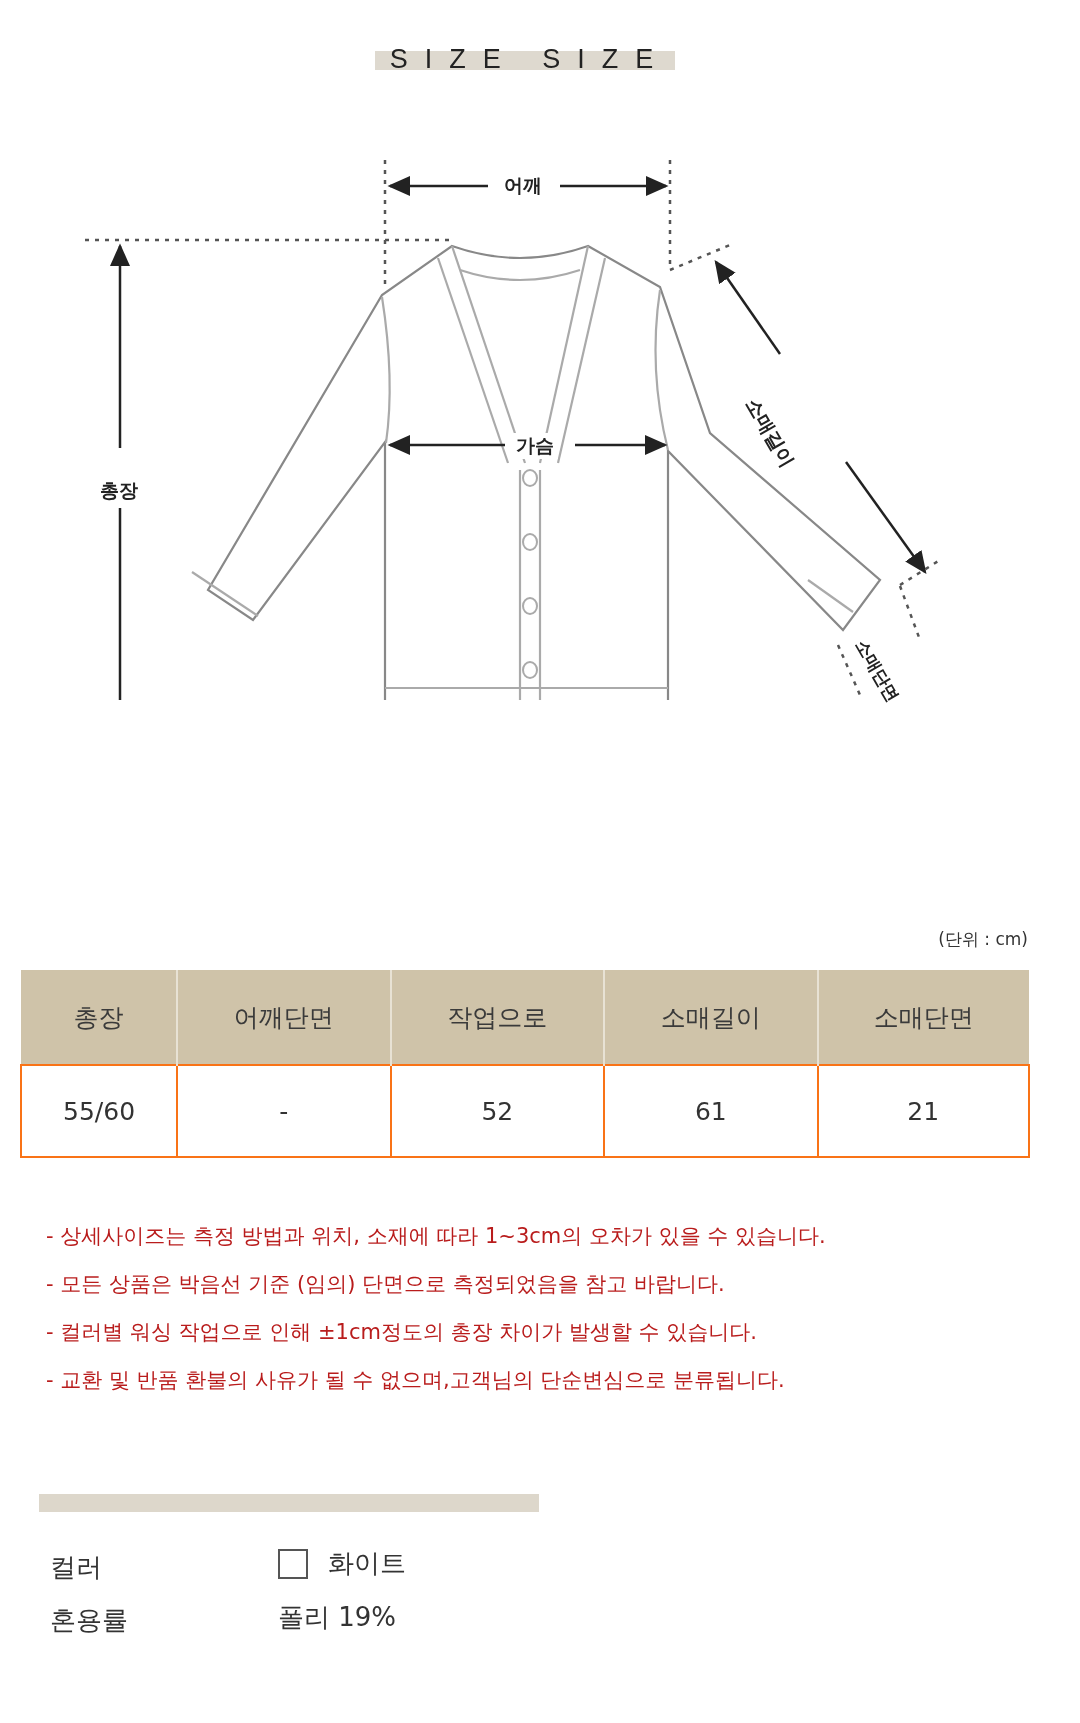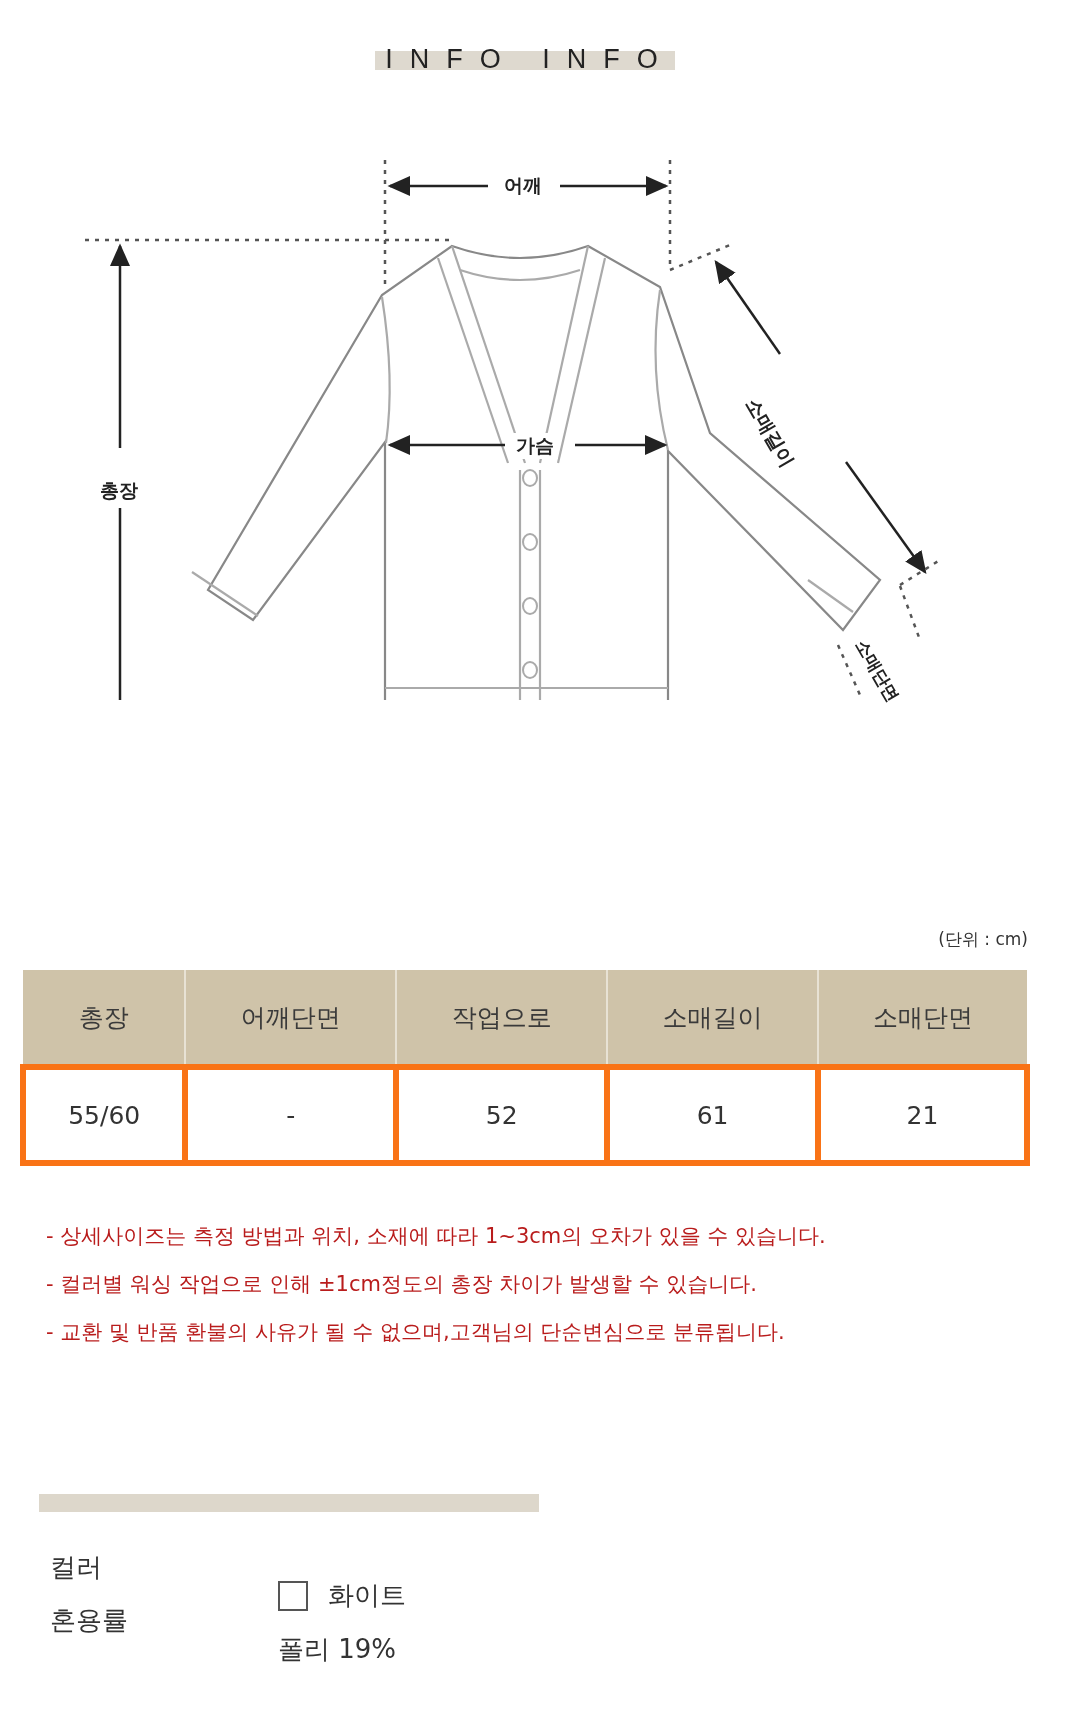--- a/index.html
+++ b/index.html
@@ -10,37 +10,37 @@
     .title-text { position: absolute; left: 0; top: 0; width: 300px; text-align: center;
                   font-family: "Liberation Sans", sans-serif; font-size: 27px; letter-spacing: 17px;
                   color: #222; line-height: 34px; padding-left: 10px; box-sizing: border-box; }
     svg.diagram { position: absolute; left: 0; top: 140px; }
     .lbl { position: absolute; font-weight: bold; font-size: 19px; color: #222; background: #fff; padding: 0 4px; }
     .unit { position: absolute; right: 52px; top: 928px; font-size: 17px; color: #333; }
     table.size { position: absolute; left: 20px; top: 970px; width: 1010px; border-collapse: collapse; }
     table.size th { background: #cfc3a9; height: 92px; font-size: 25px; font-weight: normal; color: #3a3a3a;
                     border-right: 2px solid #e8e2d4; }
     table.size td { height: 88px; font-size: 25px; text-align: center; color: #333;
-                    border: 6px solid #f97316; }
+                    border: 2px solid #f97316; }
     table.size th:last-child { border-right: none; }
     .notes { position: absolute; left: 46px; top: 1212px; font-size: 21px; color: #b91c1c; line-height: 48px; }
     .notes div { white-space: nowrap; }
     .sub-wrap { position: absolute; left: 39px; top: 1468px; width: 500px; height: 40px; }
     .sub-bar { position: absolute; left: 0; top: 26px; width: 500px; height: 18px; background: #ddd7cb; }
     .sub-text { position: absolute; left: 18px; top: 0; font-size: 22px; font-weight: bold; color: #222; line-height: 40px; }
     .spec-row { position: absolute; left: 50px; font-size: 26px; color: #333; }
-    .spec-val { position: absolute; left: 278px; font-size: 26px; color: #333; display: flex; align-items: center; margin-top: 32px; }
+    .spec-val { position: absolute; left: 278px; font-size: 26px; color: #333; display: flex; align-items: center; }
     .swatch { display: inline-block; width: 30px; height: 30px; border: 2px solid #555; margin-right: 20px; box-sizing: border-box; }
   </style>
 </head>
 <body>
 
 <div class="title-wrap">
   <div class="title-bar"></div>
-  <div class="title-text">INFO INFO</div>
+  <div class="title-text">SIZE SIZE</div>
 </div>
 
 <svg class="diagram" width="1080" height="560" viewBox="0 140 1080 560">
   <defs>
     <marker id="ah" markerWidth="10" markerHeight="10" refX="8" refY="5" orient="auto">
       <path d="M0,1 L9,5 L0,9 z" fill="#222"></path>
     </marker>
   </defs>
 
   <g stroke="#555" stroke-width="2.5" stroke-dasharray="4,6" fill="none">
@@ -119,20 +119,21 @@
       <td>-</td>
       <td>52</td>
       <td>61</td>
       <td>21</td>
     </tr>
   </tbody>
 </table>
 
 <div class="notes">
   <div>- 상세사이즈는 측정 방법과 위치, 소재에 따라 1~3cm의 오차가 있을 수 있습니다.</div>
+  <div>- 모든 상품은 박음선 기준 (임의) 단면으로 측정되었음을 참고 바랍니다.</div>
   <div>- 컬러별 워싱 작업으로 인해 ±1cm정도의 총장 차이가 발생할 수 있습니다.</div>
   <div>- 교환 및 반품 환불의 사유가 될 수 없으며,고객님의 단순변심으로 분류됩니다.</div>
 </div>
 
 <div class="sub-wrap">
   <div class="sub-bar"></div>
 </div>
 
 <div class="spec-row" style="top:1550px;">컬러</div>
 <div class="spec-val" style="top:1546px;">

